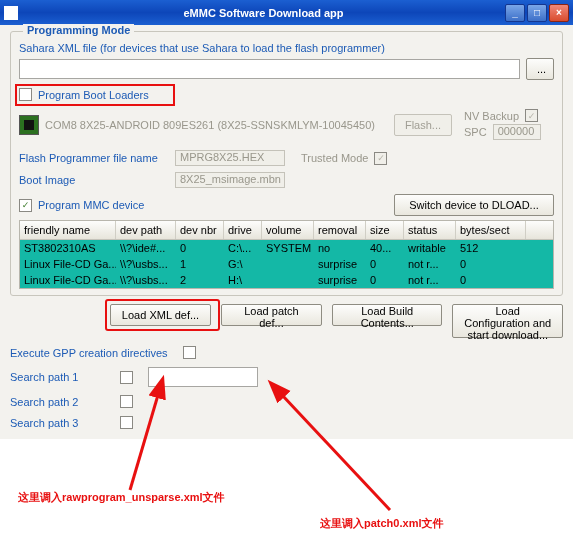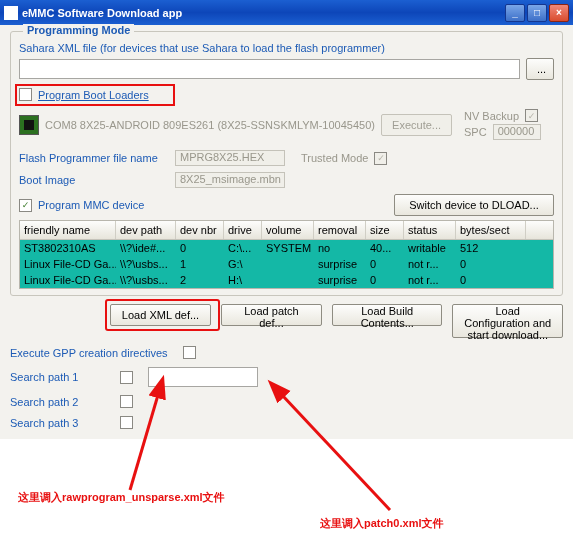--- a/index.html
+++ b/index.html
@@ -1,19 +1,19 @@
 <!DOCTYPE html>
 <html><head>
 <meta charset="utf-8">
 <style>
   * { box-sizing: border-box; font-family: Tahoma, sans-serif; font-size: 11px; }
   body { margin: 0; background: #fff; width: 573px; height: 555px; position: relative; overflow: hidden; }
   .titlebar { height: 25px; background: linear-gradient(to bottom, #1b5fd1, #0d46b9 50%, #1b5fd1); display: flex; align-items: center; padding: 0 4px; color: #fff; font-weight: bold; }
   .tb-icon { width: 14px; height: 14px; background: #fff; margin-right: 4px; }
-  .tb-title { flex: 1; }
+  .tb-title { flex: 1; text-align: center; }
   .tb-btns { display: flex; gap: 2px; }
   .tb-btn { width: 20px; height: 18px; border-radius: 2px; display: flex; align-items: center; justify-content: center; font-size: 10px; font-weight: bold; color: #fff; }
   .tb-min, .tb-max { background: linear-gradient(to bottom, #7aa6e8, #3c6fc8); border: 1px solid #14368f; }
   .tb-close { background: linear-gradient(to bottom, #f08878, #d94c2e); border: 1px solid #8a2414; }
   .main { background: #f3f2ee; padding: 6px 10px 10px; }
   .group { border: 1px solid #c8c6bd; border-radius: 3px; padding: 8px 8px 6px; margin-bottom: 6px; position: relative; }
   .group-title { position: absolute; top: -8px; left: 12px; background: #f3f2ee; padding: 0 4px; color: #1d5bb5; font-weight: bold; }
   .sect-label { color: #1d5bb5; margin: 2px 0 4px; }
   .row { display: flex; align-items: center; gap: 6px; }
   .txt { background: #fff; border: 1px solid #a7a6a2; height: 20px; padding: 0 4px; }
@@ -58,28 +58,28 @@
     <div class="sect-label">Sahara XML file (for devices that use Sahara to load the flash programmer)</div>
     <div class="row">
       <input class="txt" style="flex: 1 1 0%;">
       <button class="btn" style="width:28px">...</button>
     </div>
 
     <div style="position:relative;margin-top:8px">
       <div class="redbox redbox1" style="left:-4px;top:-4px;width:160px;height:22px"></div>
       <label class="row">
         <span class="chkbox"></span>
-        <span style="color:#1d5bb5;text-decoration:underline">Program Boot Loaders</span>
+        <span style="color:#1d5bb5;">Program Boot Loaders</span>
       </label>
     </div>
 
     <div class="row" style="margin-top:8px;align-items:center">
       <span class="chip"></span>
       <span class="disabled-txt" style="flex:1">COM8  8X25-ANDROID  809ES261 (8X25-SSNSKMLYM-10045450)</span>
-      <button class="btn-dis">Execute...</button>
+      <button class="btn-dis">Flash...</button>
       <div style="width:90px;margin-left:6px">
         <div class="row">
             <span class="disabled-txt">NV Backup</span>
             <span class="chkbox" style="background:#f0efe9;color:#b5b3a9">✓</span>
           </div>
         <div class="row" style="margin-top:2px">
             <span class="disabled-txt">SPC</span>
             <span class="txt-dis" style="width:48px">000000</span>
           </div>
       </div>

